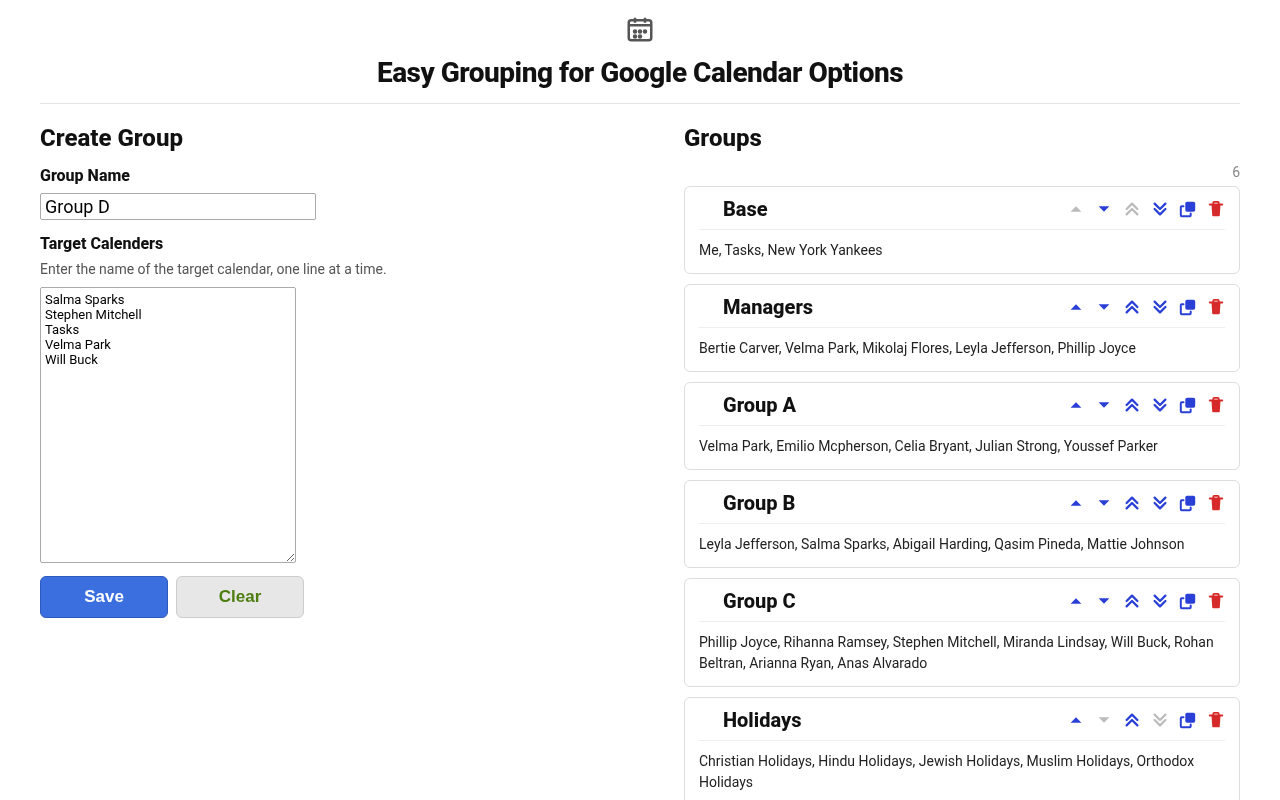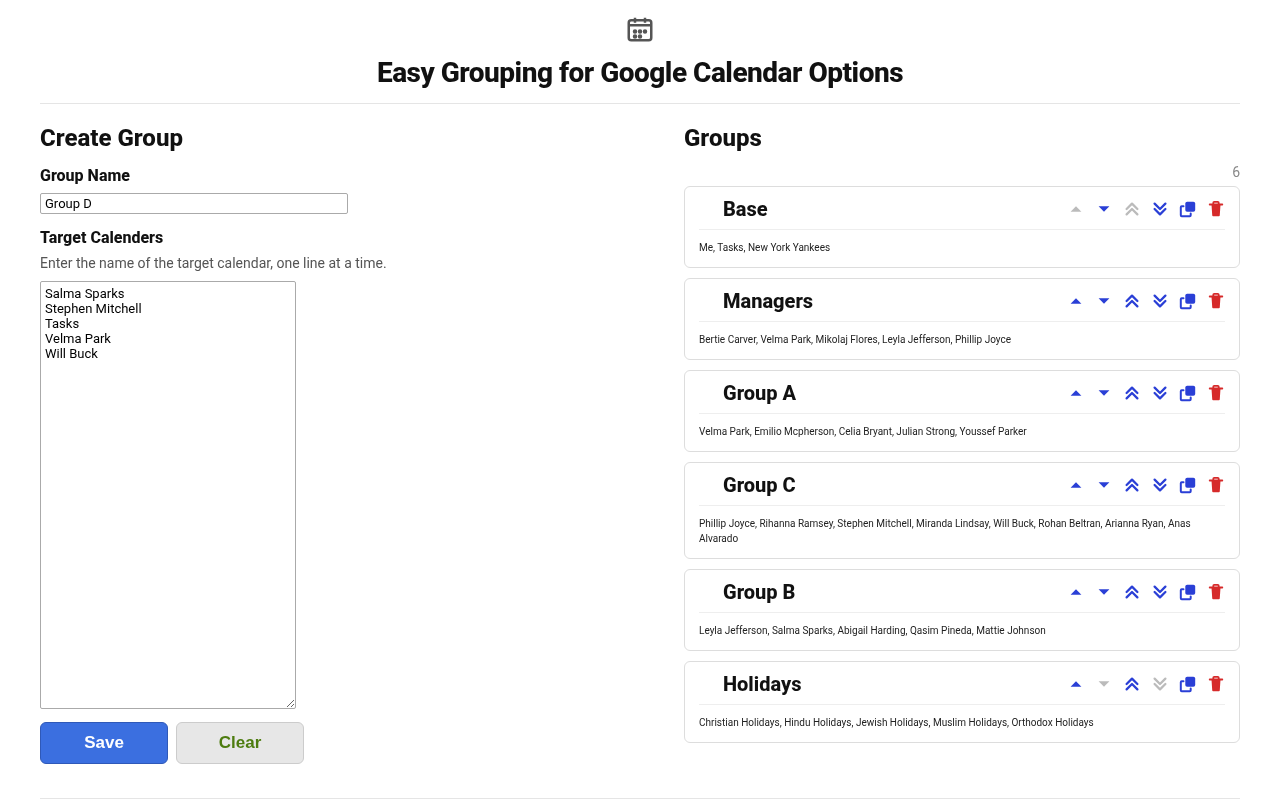--- a/index.html
+++ b/index.html
@@ -50,30 +50,30 @@
     font-size: 16px;
     font-weight: 800;
     margin: 14px 0 8px 0;
   }
   .help {
     color: #555;
     font-size: 14px;
     margin: 4px 0 10px 0;
   }
   input.text {
-    width: 308px;
+    width: 276px;
     padding: 2px 4px;
-    font-size: 13px;
+    font-size: 18px;
     border: 1px solid #aaa;
     border-radius: 2px;
     font-family: inherit;
   }
   textarea.calendars {
     width: 256px;
-    height: 428px;
+    height: 276px;
     padding: 4px 4px;
     font-size: 13px;
     border: 1px solid #aaa;
     border-radius: 2px;
     font-family: inherit;
     resize: both;
   }
   .btn-row {
     display: flex;
     gap: 8px;
@@ -135,21 +135,21 @@
     width: 18px;
     height: 18px;
     align-items: center;
     justify-content: center;
   }
   .ico svg { width: 18px; height: 18px; display: block; }
   .c-blue { color: #2a3fd6; }
   .c-red  { color: #d62a2a; }
   .c-gray { color: #bbb; cursor: default; }
   .group-members {
-    font-size: 10px;
+    font-size: 14px;
     color: #222;
     line-height: 1.5;
   }
   .divider {
     border-top: 1px solid #e5e5e5;
     margin: 34px 0 20px 0;
   }
 </style>
 </head>
 <body>
@@ -305,20 +305,58 @@
                 <svg viewBox="0 0 20 20">
                   <use href="#i-trash"></use>
                 </svg>
               </span>
             </span>
           </div>
           <div class="group-members">Velma Park, Emilio Mcpherson, Celia Bryant, Julian Strong, Youssef Parker</div>
         </div>
         <div class="group-card">
           <div class="group-head">
+            <span class="group-name">Group B</span>
+            <span class="group-actions">
+              <span class="ico c-blue">
+                <svg viewBox="0 0 20 20">
+                  <use href="#i-caret-up"></use>
+                </svg>
+              </span>
+              <span class="ico c-blue">
+                <svg viewBox="0 0 20 20">
+                  <use href="#i-caret-down"></use>
+                </svg>
+              </span>
+              <span class="ico c-blue">
+                <svg viewBox="0 0 20 20">
+                  <use href="#i-chev-up"></use>
+                </svg>
+              </span>
+              <span class="ico c-blue">
+                <svg viewBox="0 0 20 20">
+                  <use href="#i-chev-down"></use>
+                </svg>
+              </span>
+              <span class="ico c-blue">
+                <svg viewBox="0 0 20 20">
+                  <use href="#i-copy"></use>
+                </svg>
+              </span>
+              <span class="ico c-red">
+                <svg viewBox="0 0 20 20">
+                  <use href="#i-trash"></use>
+                </svg>
+              </span>
+            </span>
+          </div>
+          <div class="group-members">Leyla Jefferson, Salma Sparks, Abigail Harding, Qasim Pineda, Mattie Johnson</div>
+        </div>
+        <div class="group-card">
+          <div class="group-head">
             <span class="group-name">Group C</span>
             <span class="group-actions">
               <span class="ico c-blue">
                 <svg viewBox="0 0 20 20">
                   <use href="#i-caret-up"></use>
                 </svg>
               </span>
               <span class="ico c-blue">
                 <svg viewBox="0 0 20 20">
                   <use href="#i-caret-down"></use>
@@ -340,58 +378,20 @@
                 </svg>
               </span>
               <span class="ico c-red">
                 <svg viewBox="0 0 20 20">
                   <use href="#i-trash"></use>
                 </svg>
               </span>
             </span>
           </div>
           <div class="group-members">Phillip Joyce, Rihanna Ramsey, Stephen Mitchell, Miranda Lindsay, Will Buck, Rohan Beltran, Arianna Ryan, Anas Alvarado</div>
-        </div>
-        <div class="group-card">
-          <div class="group-head">
-            <span class="group-name">Group B</span>
-            <span class="group-actions">
-              <span class="ico c-blue">
-                <svg viewBox="0 0 20 20">
-                  <use href="#i-caret-up"></use>
-                </svg>
-              </span>
-              <span class="ico c-blue">
-                <svg viewBox="0 0 20 20">
-                  <use href="#i-caret-down"></use>
-                </svg>
-              </span>
-              <span class="ico c-blue">
-                <svg viewBox="0 0 20 20">
-                  <use href="#i-chev-up"></use>
-                </svg>
-              </span>
-              <span class="ico c-blue">
-                <svg viewBox="0 0 20 20">
-                  <use href="#i-chev-down"></use>
-                </svg>
-              </span>
-              <span class="ico c-blue">
-                <svg viewBox="0 0 20 20">
-                  <use href="#i-copy"></use>
-                </svg>
-              </span>
-              <span class="ico c-red">
-                <svg viewBox="0 0 20 20">
-                  <use href="#i-trash"></use>
-                </svg>
-              </span>
-            </span>
-          </div>
-          <div class="group-members">Leyla Jefferson, Salma Sparks, Abigail Harding, Qasim Pineda, Mattie Johnson</div>
         </div>
         <div class="group-card">
           <div class="group-head">
             <span class="group-name">Holidays</span>
             <span class="group-actions">
               <span class="ico c-blue">
                 <svg viewBox="0 0 20 20">
                   <use href="#i-caret-up"></use>
                 </svg>
               </span>

